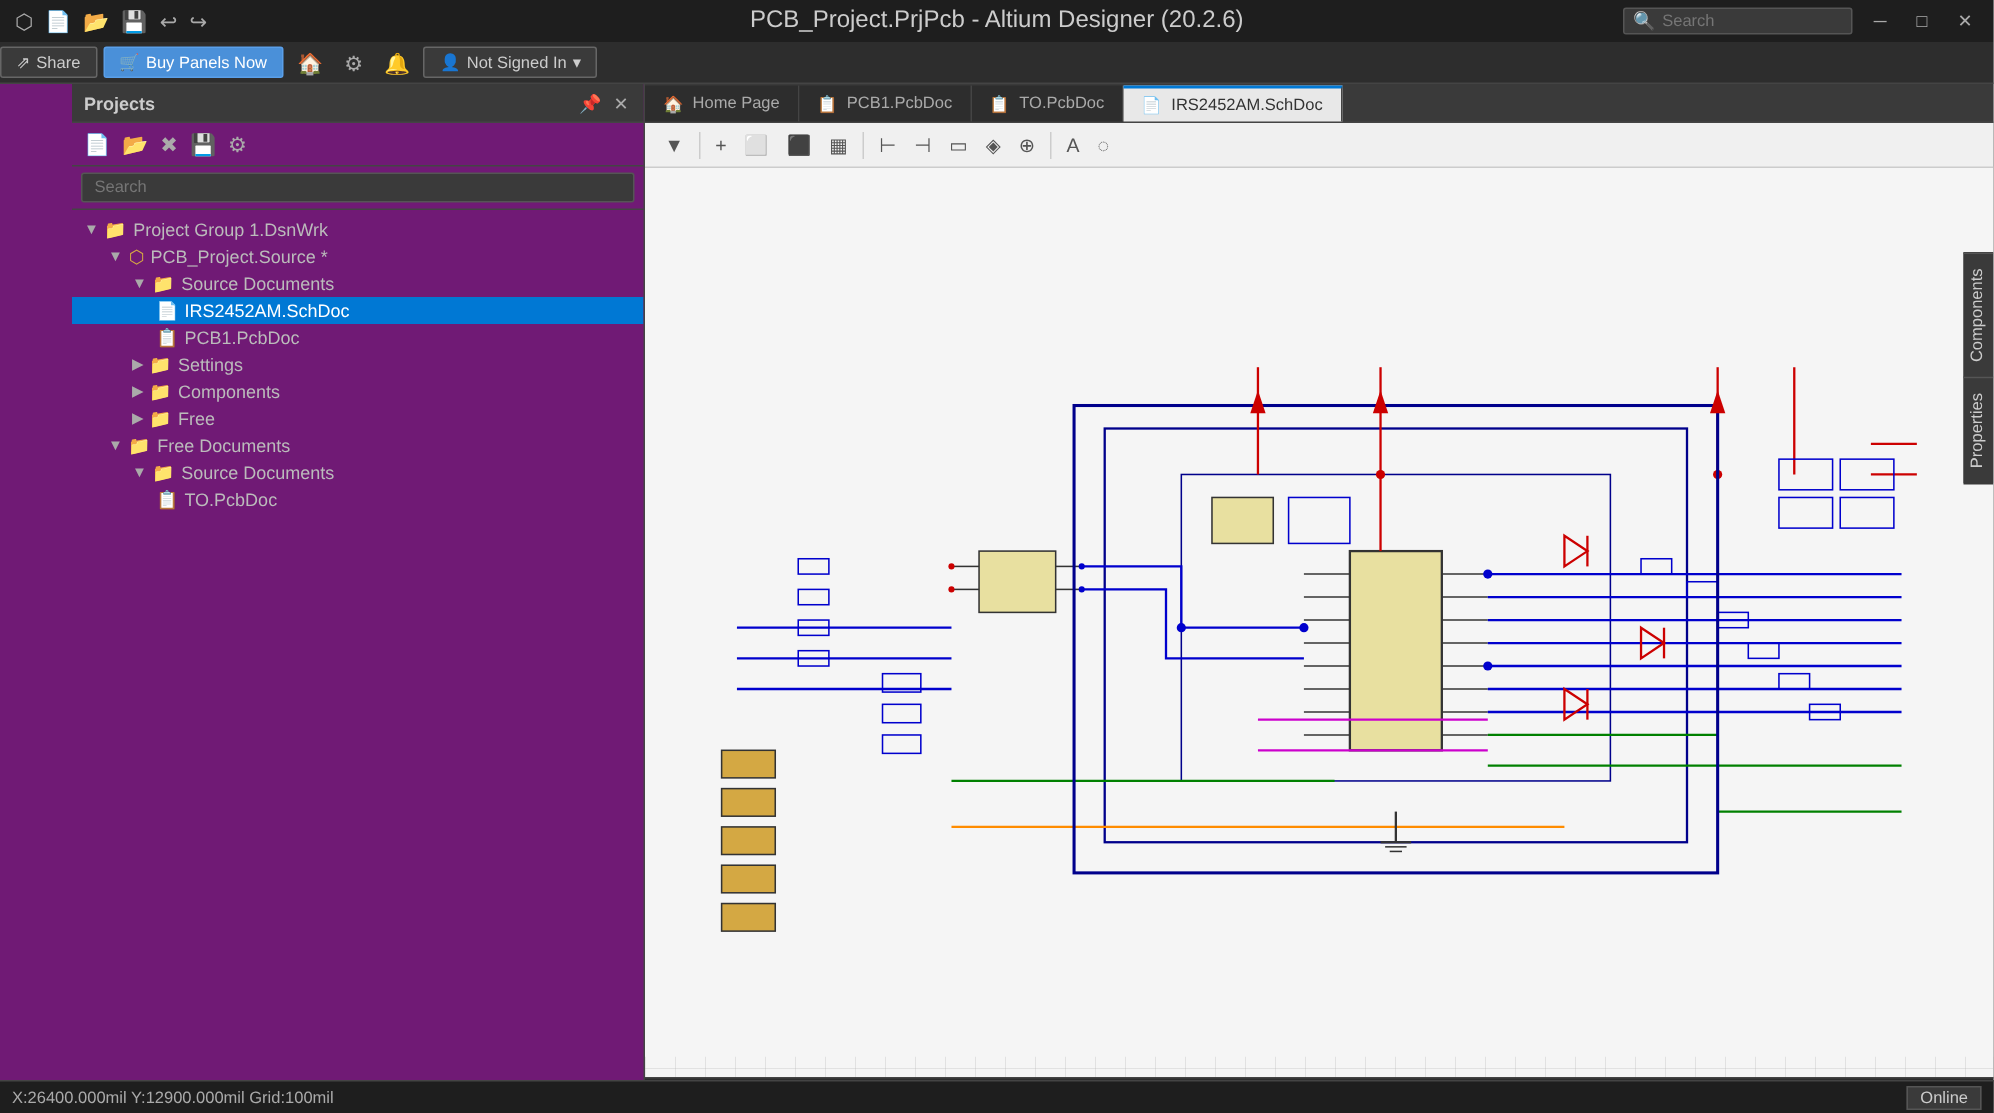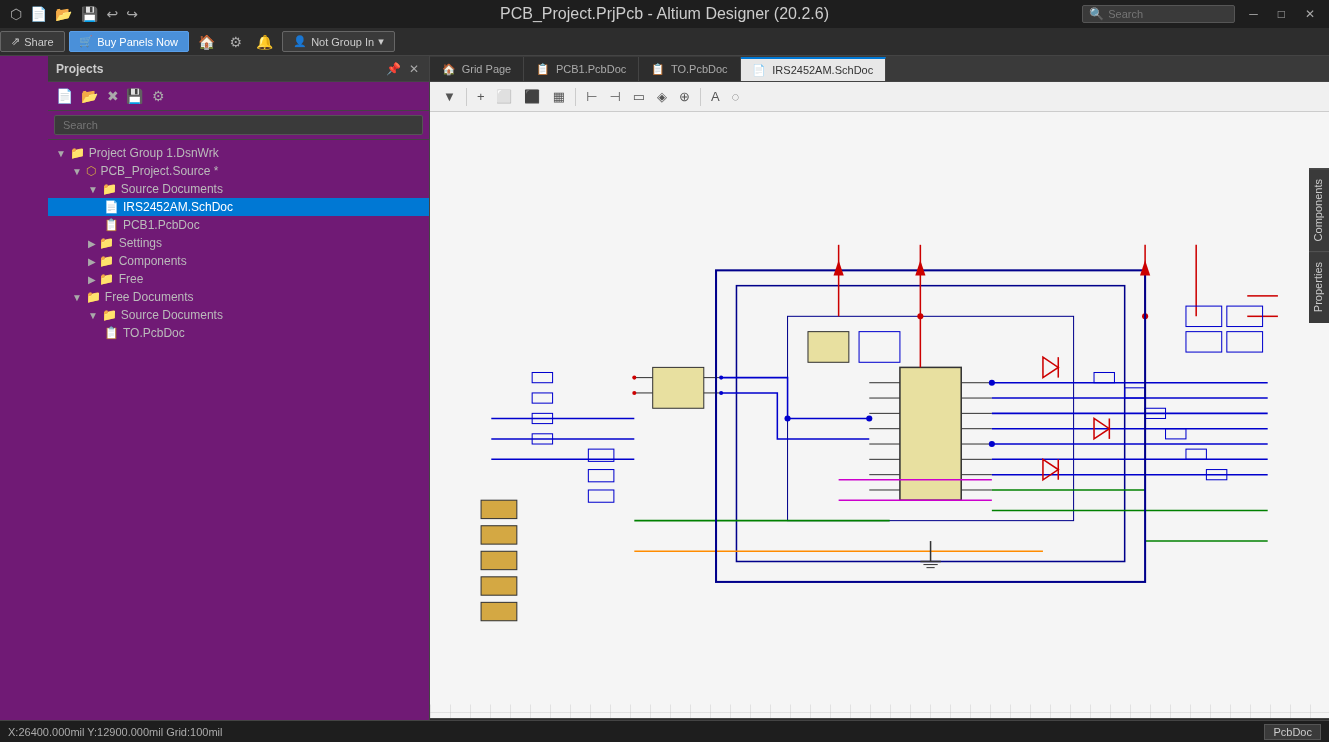--- a/index.html
+++ b/index.html
@@ -390,21 +390,21 @@
     </button>
     <button class="btn-buy">
       <span>🛒</span>
       <span>Buy Panels Now</span>
     </button>
     <button class="btn-icon">🏠</button>
     <button class="btn-icon">⚙</button>
     <button class="btn-icon">🔔</button>
     <button class="user-btn">
       <span>👤</span>
-      <span>Not Group In</span>
+      <span>Not Signed In</span>
       <span>▾</span>
     </button>
   </div>
 </div>
 
 <div id="main">
 
   <div id="left-panel">
     <div id="panel-header">
       <span class="panel-title">Projects</span>
@@ -488,21 +488,21 @@
         <span>TO.PcbDoc</span>
       </div>
     </div>
   </div>
 
   <div id="right-area">
 
     <div id="tabs-bar">
       <div class="tab">
         <span>🏠</span>
-        <span>Grid Page</span>
+        <span>Home Page</span>
       </div>
       <div class="tab">
         <span>📋</span>
         <span>PCB1.PcbDoc</span>
       </div>
       <div class="tab">
         <span>📋</span>
         <span>TO.PcbDoc</span>
       </div>
       <div class="tab active">
@@ -673,14 +673,14 @@
       </div>
       <div class="bottom-tab">
         <span>IRS2452AM</span>
       </div>
     </div>
   </div>
 </div>
 
 <div id="statusbar">
   <span class="status-text">X:26400.000mil  Y:12900.000mil   Grid:100mil</span>
-  <button class="panels-btn">PcbDoc</button>
+  <button class="panels-btn">Online</button>
 </div>
 
 </body></html>

